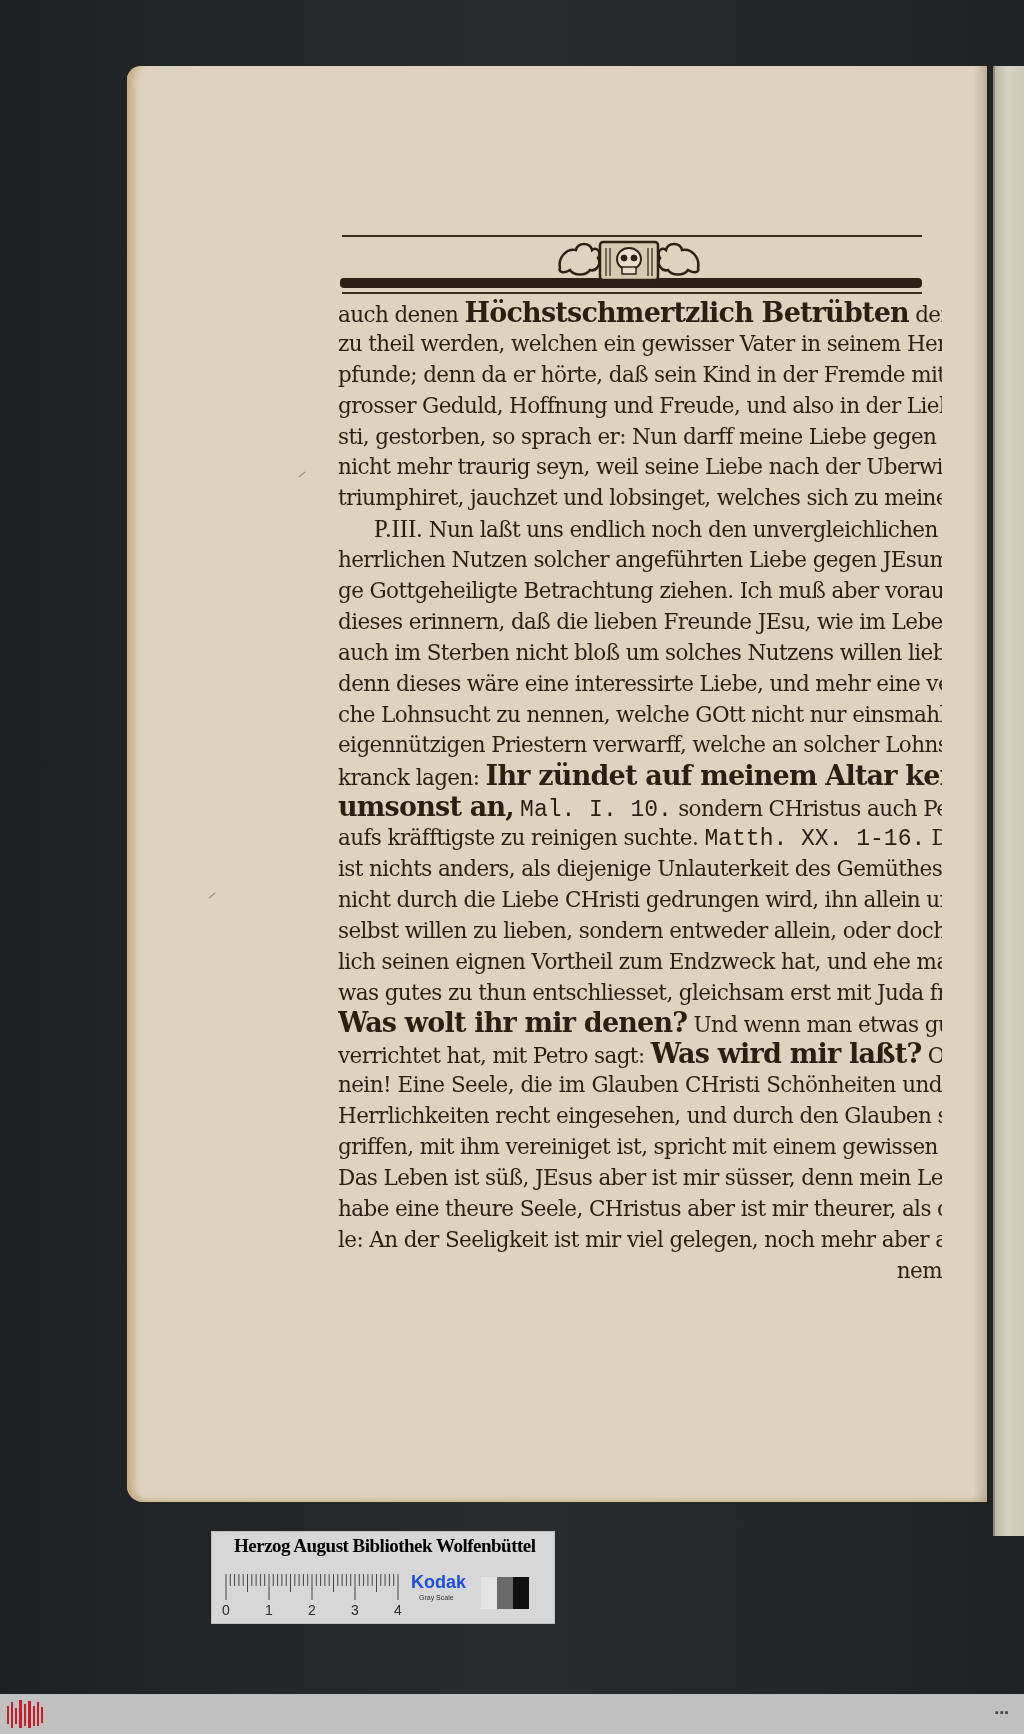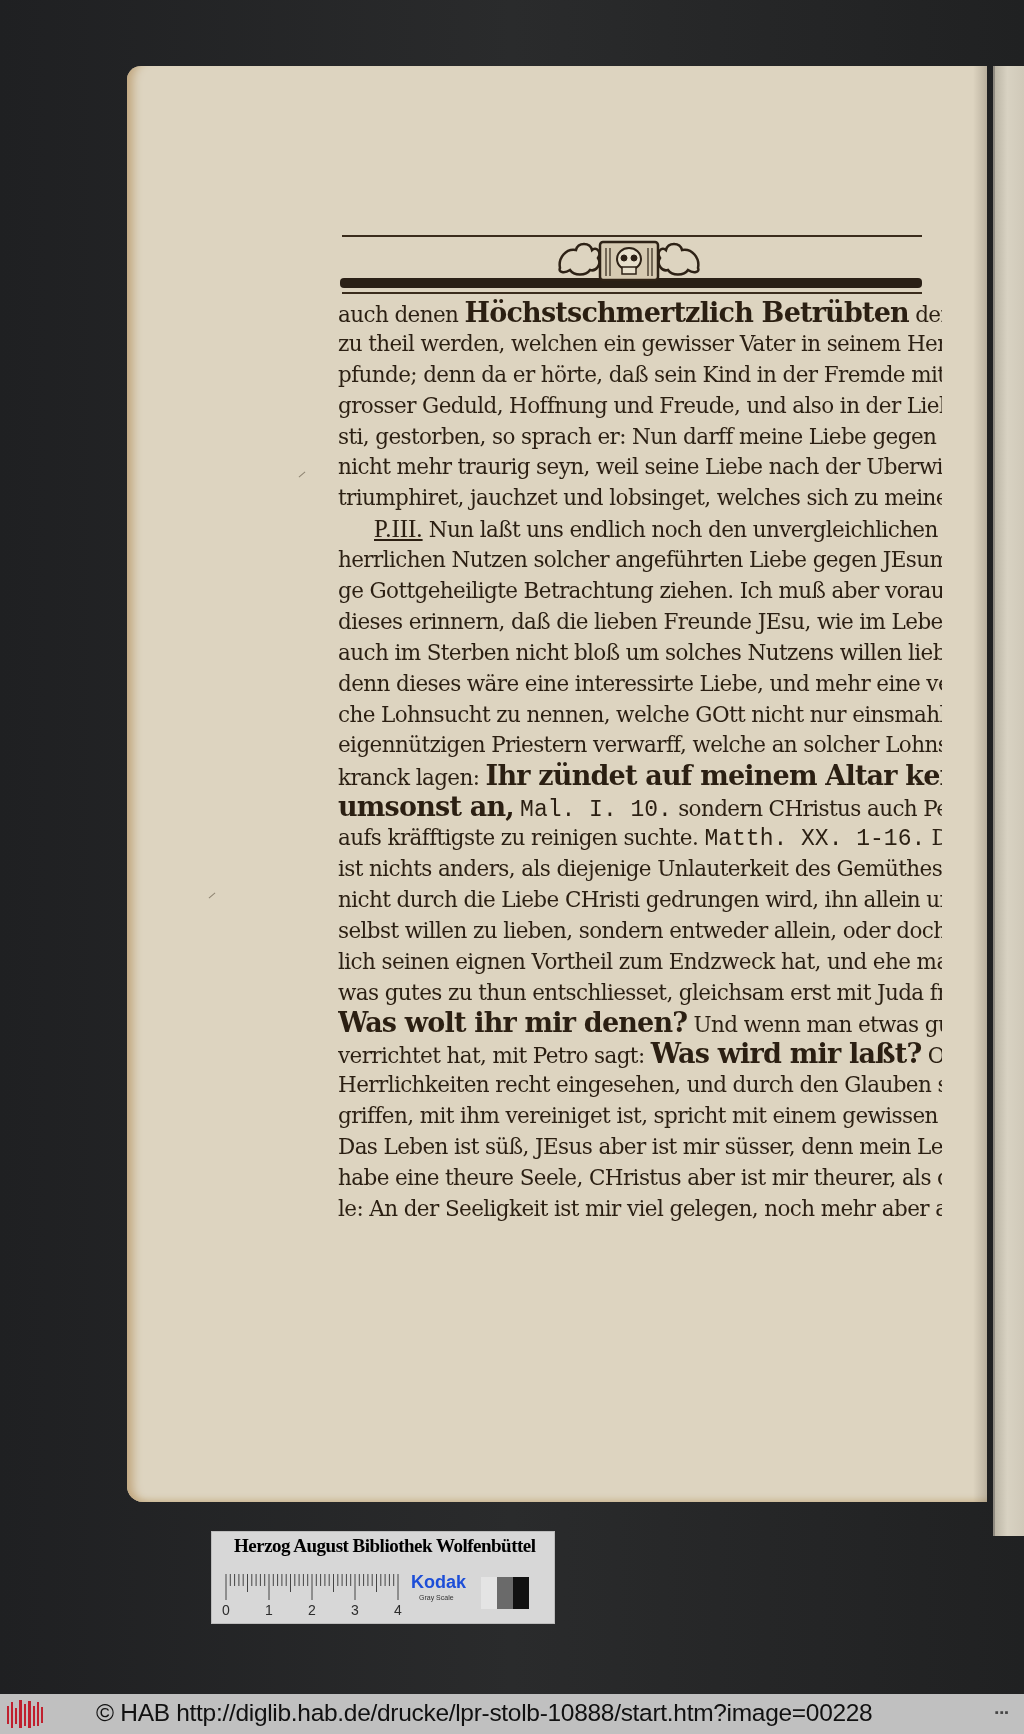--- a/index.html
+++ b/index.html
@@ -19,21 +19,21 @@
   .ornament { position:absolute; left:556px; top:238px; width:146px; height:44px; }
   .text-block { position:absolute; left:338px; top:298px; width:604px;
                 font-family:"DejaVu Serif", serif; font-size:21.5px; color:#2b1f12;
                 line-height:30.9px; letter-spacing:-0.6px; }
   .line { white-space:nowrap; text-align:justify; text-align-last:justify; height:30.9px; overflow:hidden; }
   .line.last { text-align-last:left; }
   .line.right { text-align-last:right; }
   .big { font-size:27px; font-weight:bold; letter-spacing:-0.8px; }
   .roman { font-family:Liberation Mono, monospace; font-size:23px; letter-spacing:0; }
   .indent { padding-left:36px; }
-  .pnum { font-family:"Liberation Serif", serif; font-size:25px; letter-spacing:0;text-decoration:underline; }
+  .pnum { font-family:"Liberation Serif", serif; font-size:25px; letter-spacing:0; }
   .card { position:absolute; left:211px; top:1531px; width:342px; height:91px;
           background:#d7d7d7; border:1px solid #bcbcbc; }
   .card-title { position:absolute; left:22px; top:3px; font-family:"Liberation Serif", serif;
                 font-weight:bold; font-size:19px; color:#000000; letter-spacing:-0.5px; }
   .ruler { position:absolute; left:12px; top:42px; width:175px; height:26px; }
   .ruler-num { position:absolute; top:70px; font-family:"Liberation Sans", sans-serif; font-size:14px; color:#2c2c2c; }
   .kodak { position:absolute; left:199px; top:40px; font-family:"Liberation Sans", sans-serif; font-weight:bold; font-size:18px; color:#1d4ed8; }
   .kodak-sub { position:absolute; left:207px; top:62px; font-family:"Liberation Sans", sans-serif; font-size:7px; color:#333; }
   .gray-patch { position:absolute; left:269px; top:45px; width:48px; height:32px; display:flex; }
   .gray-patch span { flex:1; }
@@ -94,25 +94,27 @@
     <div class="line"><span>kranck lagen: </span><span class="big">Ihr zündet auf meinem Altar kein Feuer</span></div>
     <div class="line"><span class="big">umsonst an,</span><span> </span><span class="roman">Mal. I. 10.</span><span> sondern CHristus auch Petrum davon</span></div>
     <div class="line"><span>aufs kräfftigste zu reinigen suchte. </span><span class="roman">Matth. XX. 1-16.</span><span>   Denn diese</span></div>
     <div class="line"><span>ist nichts anders, als diejenige Unlauterkeit des Gemüthes, da man</span></div>
     <div class="line"><span>nicht durch die Liebe CHristi gedrungen wird, ihn allein um sein</span></div>
     <div class="line"><span>selbst willen zu lieben, sondern entweder allein, oder doch vornehm=</span></div>
     <div class="line"><span>lich seinen eignen Vortheil zum Endzweck hat, und ehe man sich</span></div>
     <div class="line"><span>was gutes zu thun entschliesset, gleichsam erst mit Juda fragt:</span></div>
     <div class="line"><span class="big">Was wolt ihr mir denen?</span><span> Und wenn man etwas gutes</span></div>
     <div class="line"><span>verrichtet hat, mit Petro sagt: </span><span class="big">Was wird mir laßt?</span><span> O</span></div>
+    <div class="line"><span>nein! Eine Seele, die im Glauben CHristi Schönheiten und</span></div>
     <div class="line"><span>Herrlichkeiten recht eingesehen, und durch den Glauben solche er=</span></div>
     <div class="line"><span>griffen, mit ihm vereiniget ist, spricht mit einem gewissen Lehrer:</span></div>
     <div class="line"><span>Das Leben ist süß, JEsus aber ist mir süsser, denn mein Leben: Ich</span></div>
     <div class="line"><span>habe eine theure Seele, CHristus aber ist mir theurer, als die See=</span></div>
     <div class="line"><span>le: An der Seeligkeit ist mir viel gelegen, noch mehr aber an mei=</span></div>
+    <div class="line right"><span>nem</span></div>
   </div>
 
 <div class="card">
   <div class="card-title">Herzog August Bibliothek Wolfenbüttel</div>
   <svg class="ruler" viewBox="0 0 175 26" id="ruler-svg">
       <line x1="2" y1="0" x2="2" y2="26" stroke="#444" stroke-width="1"></line>
       <line x1="6.3" y1="0" x2="6.3" y2="12" stroke="#444" stroke-width="1"></line>
       <line x1="10.6" y1="0" x2="10.6" y2="12" stroke="#444" stroke-width="1"></line>
       <line x1="14.899999999999999" y1="0" x2="14.899999999999999" y2="12" stroke="#444" stroke-width="1"></line>
       <line x1="19.2" y1="0" x2="19.2" y2="12" stroke="#444" stroke-width="1"></line>
@@ -176,15 +178,14 @@
         <rect x="6" y="4" width="2" height="26"></rect>
       <rect x="10" y="10" width="2" height="16"></rect>
         <rect x="14" y="2" width="3" height="28"></rect>
       <rect x="19" y="6" width="2" height="22"></rect>
         <rect x="23" y="3" width="3" height="27"></rect>
       <rect x="28" y="8" width="2" height="20"></rect>
         <rect x="32" y="4" width="2" height="24"></rect>
       <rect x="36" y="9" width="2" height="16"></rect>
     </g>
   </svg>
-  <div class="footer-text">© HAB http://diglib.hab.de/drucke/lpr-stolb-10888/start.htm?image=00228</div>
   <div class="footer-more">▪▪▪</div>
 </div>
 
 </body></html>

